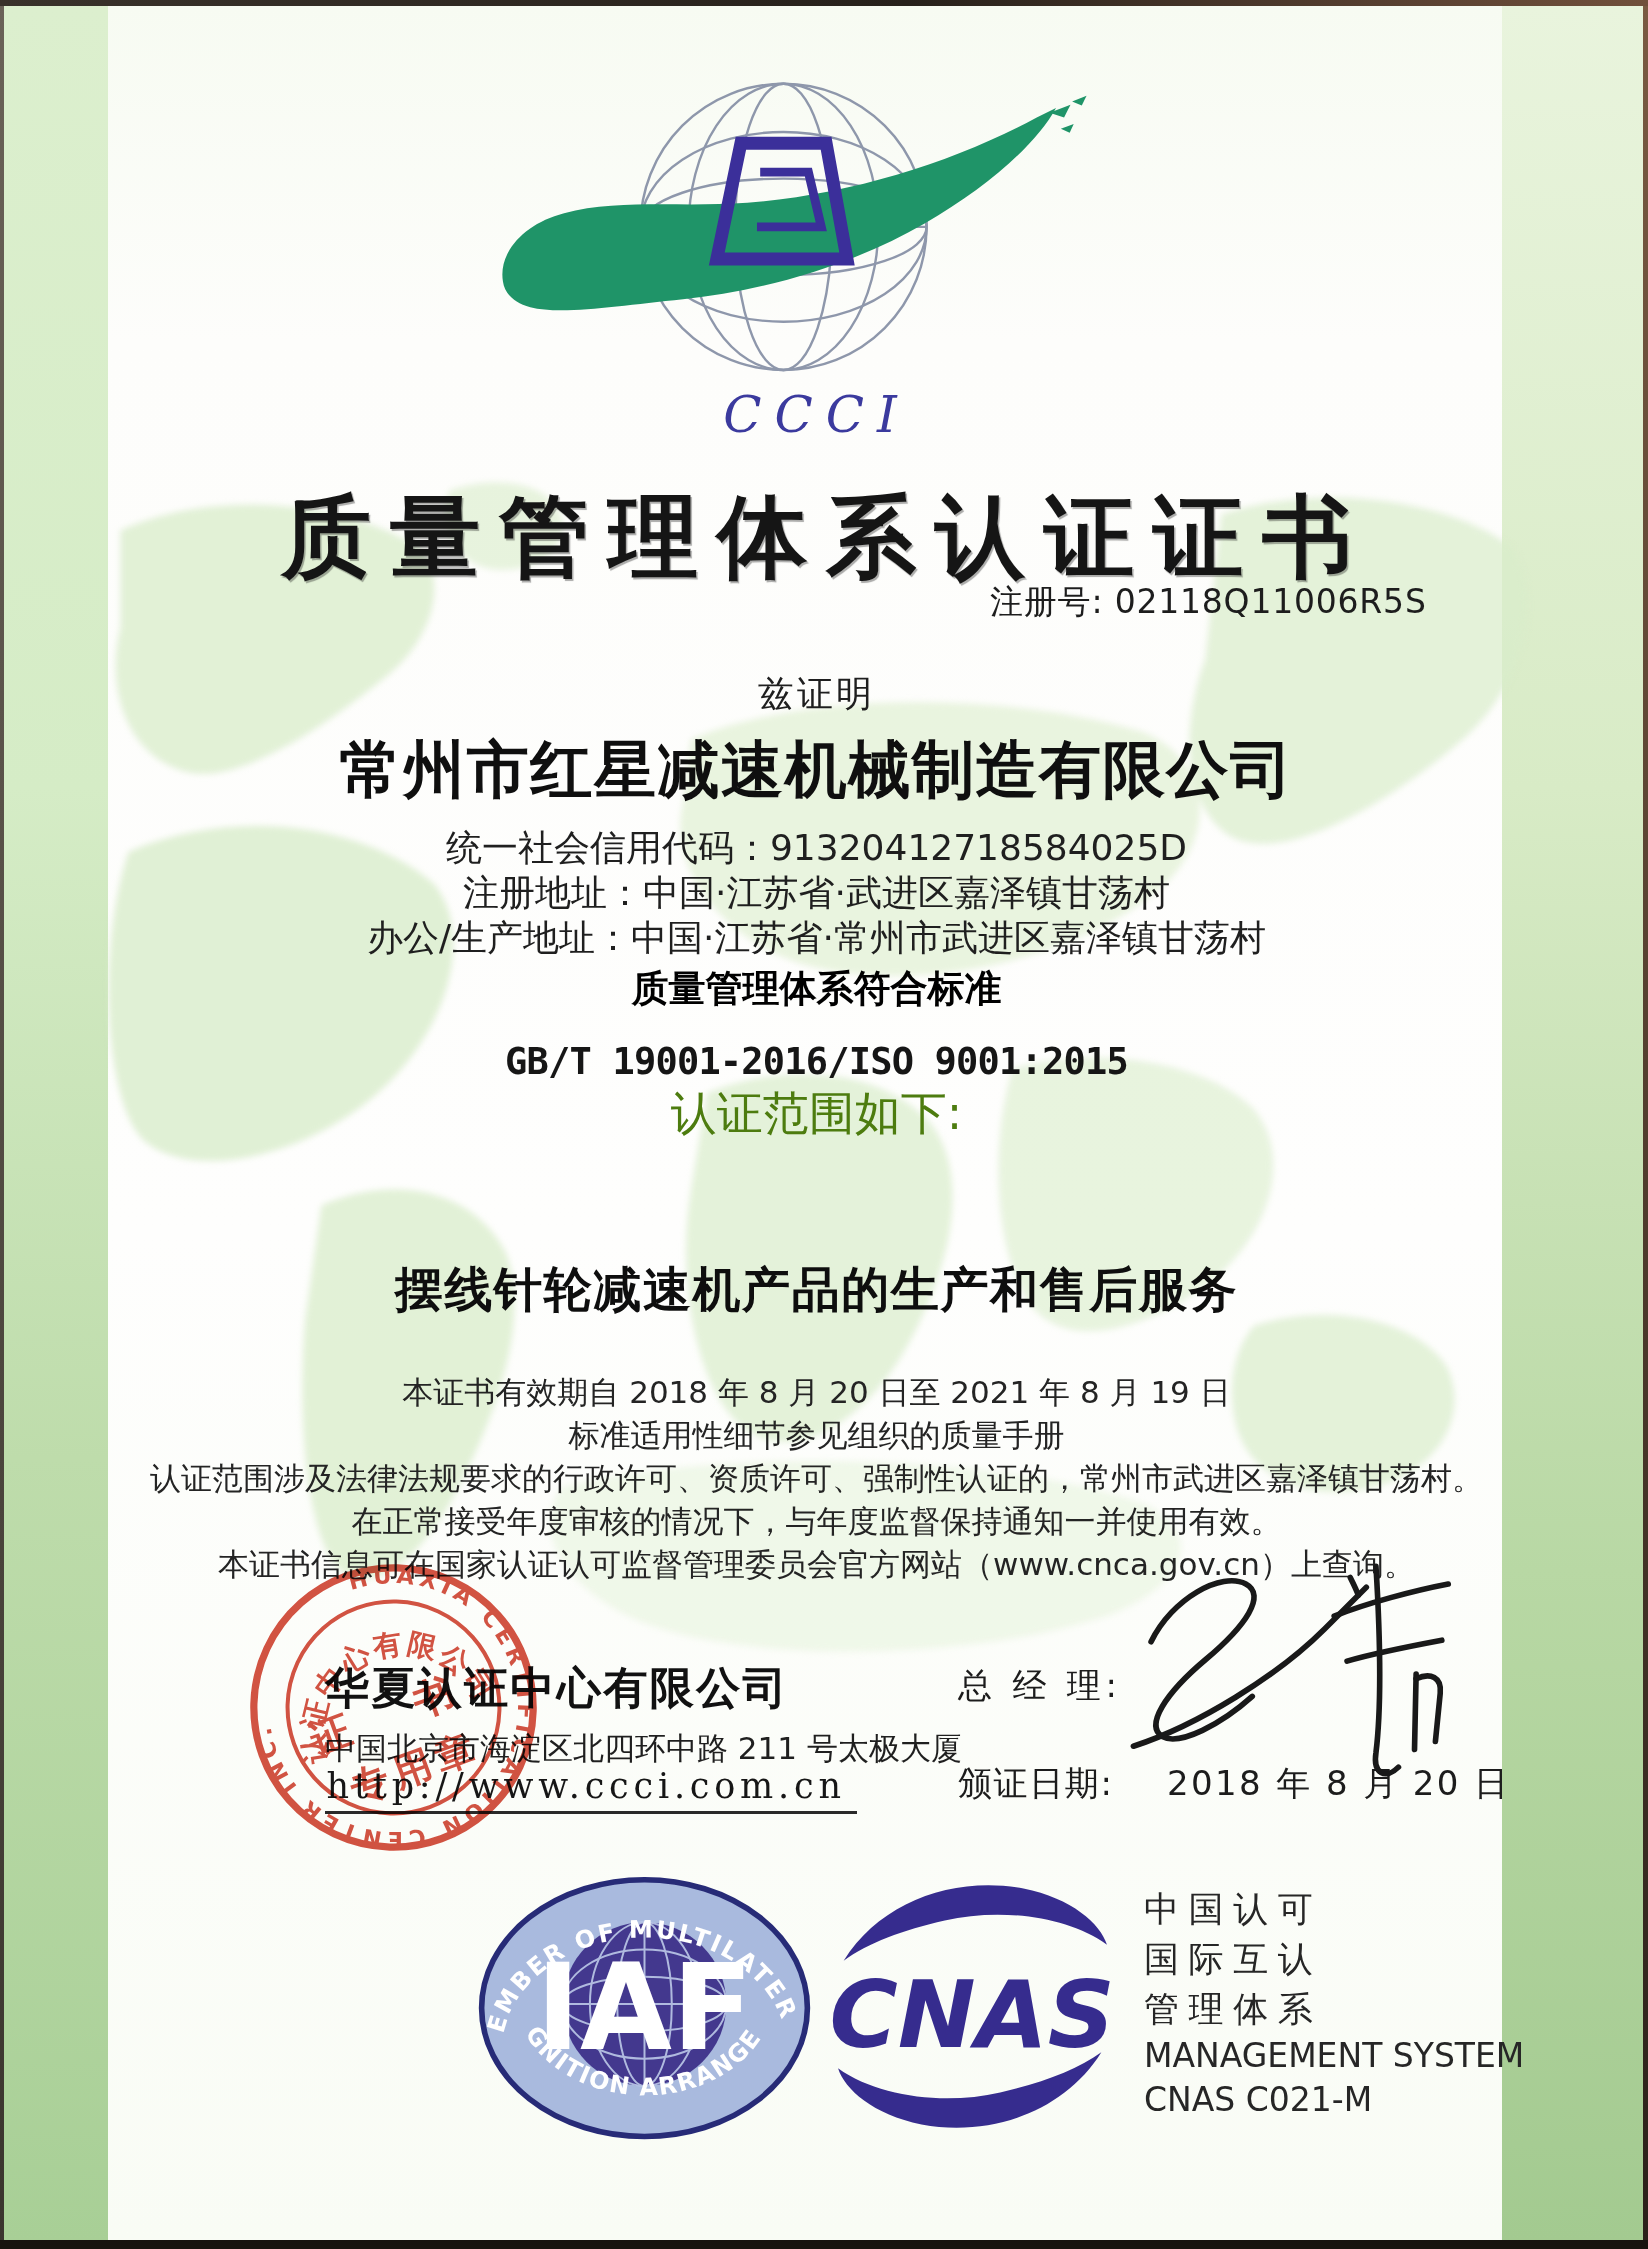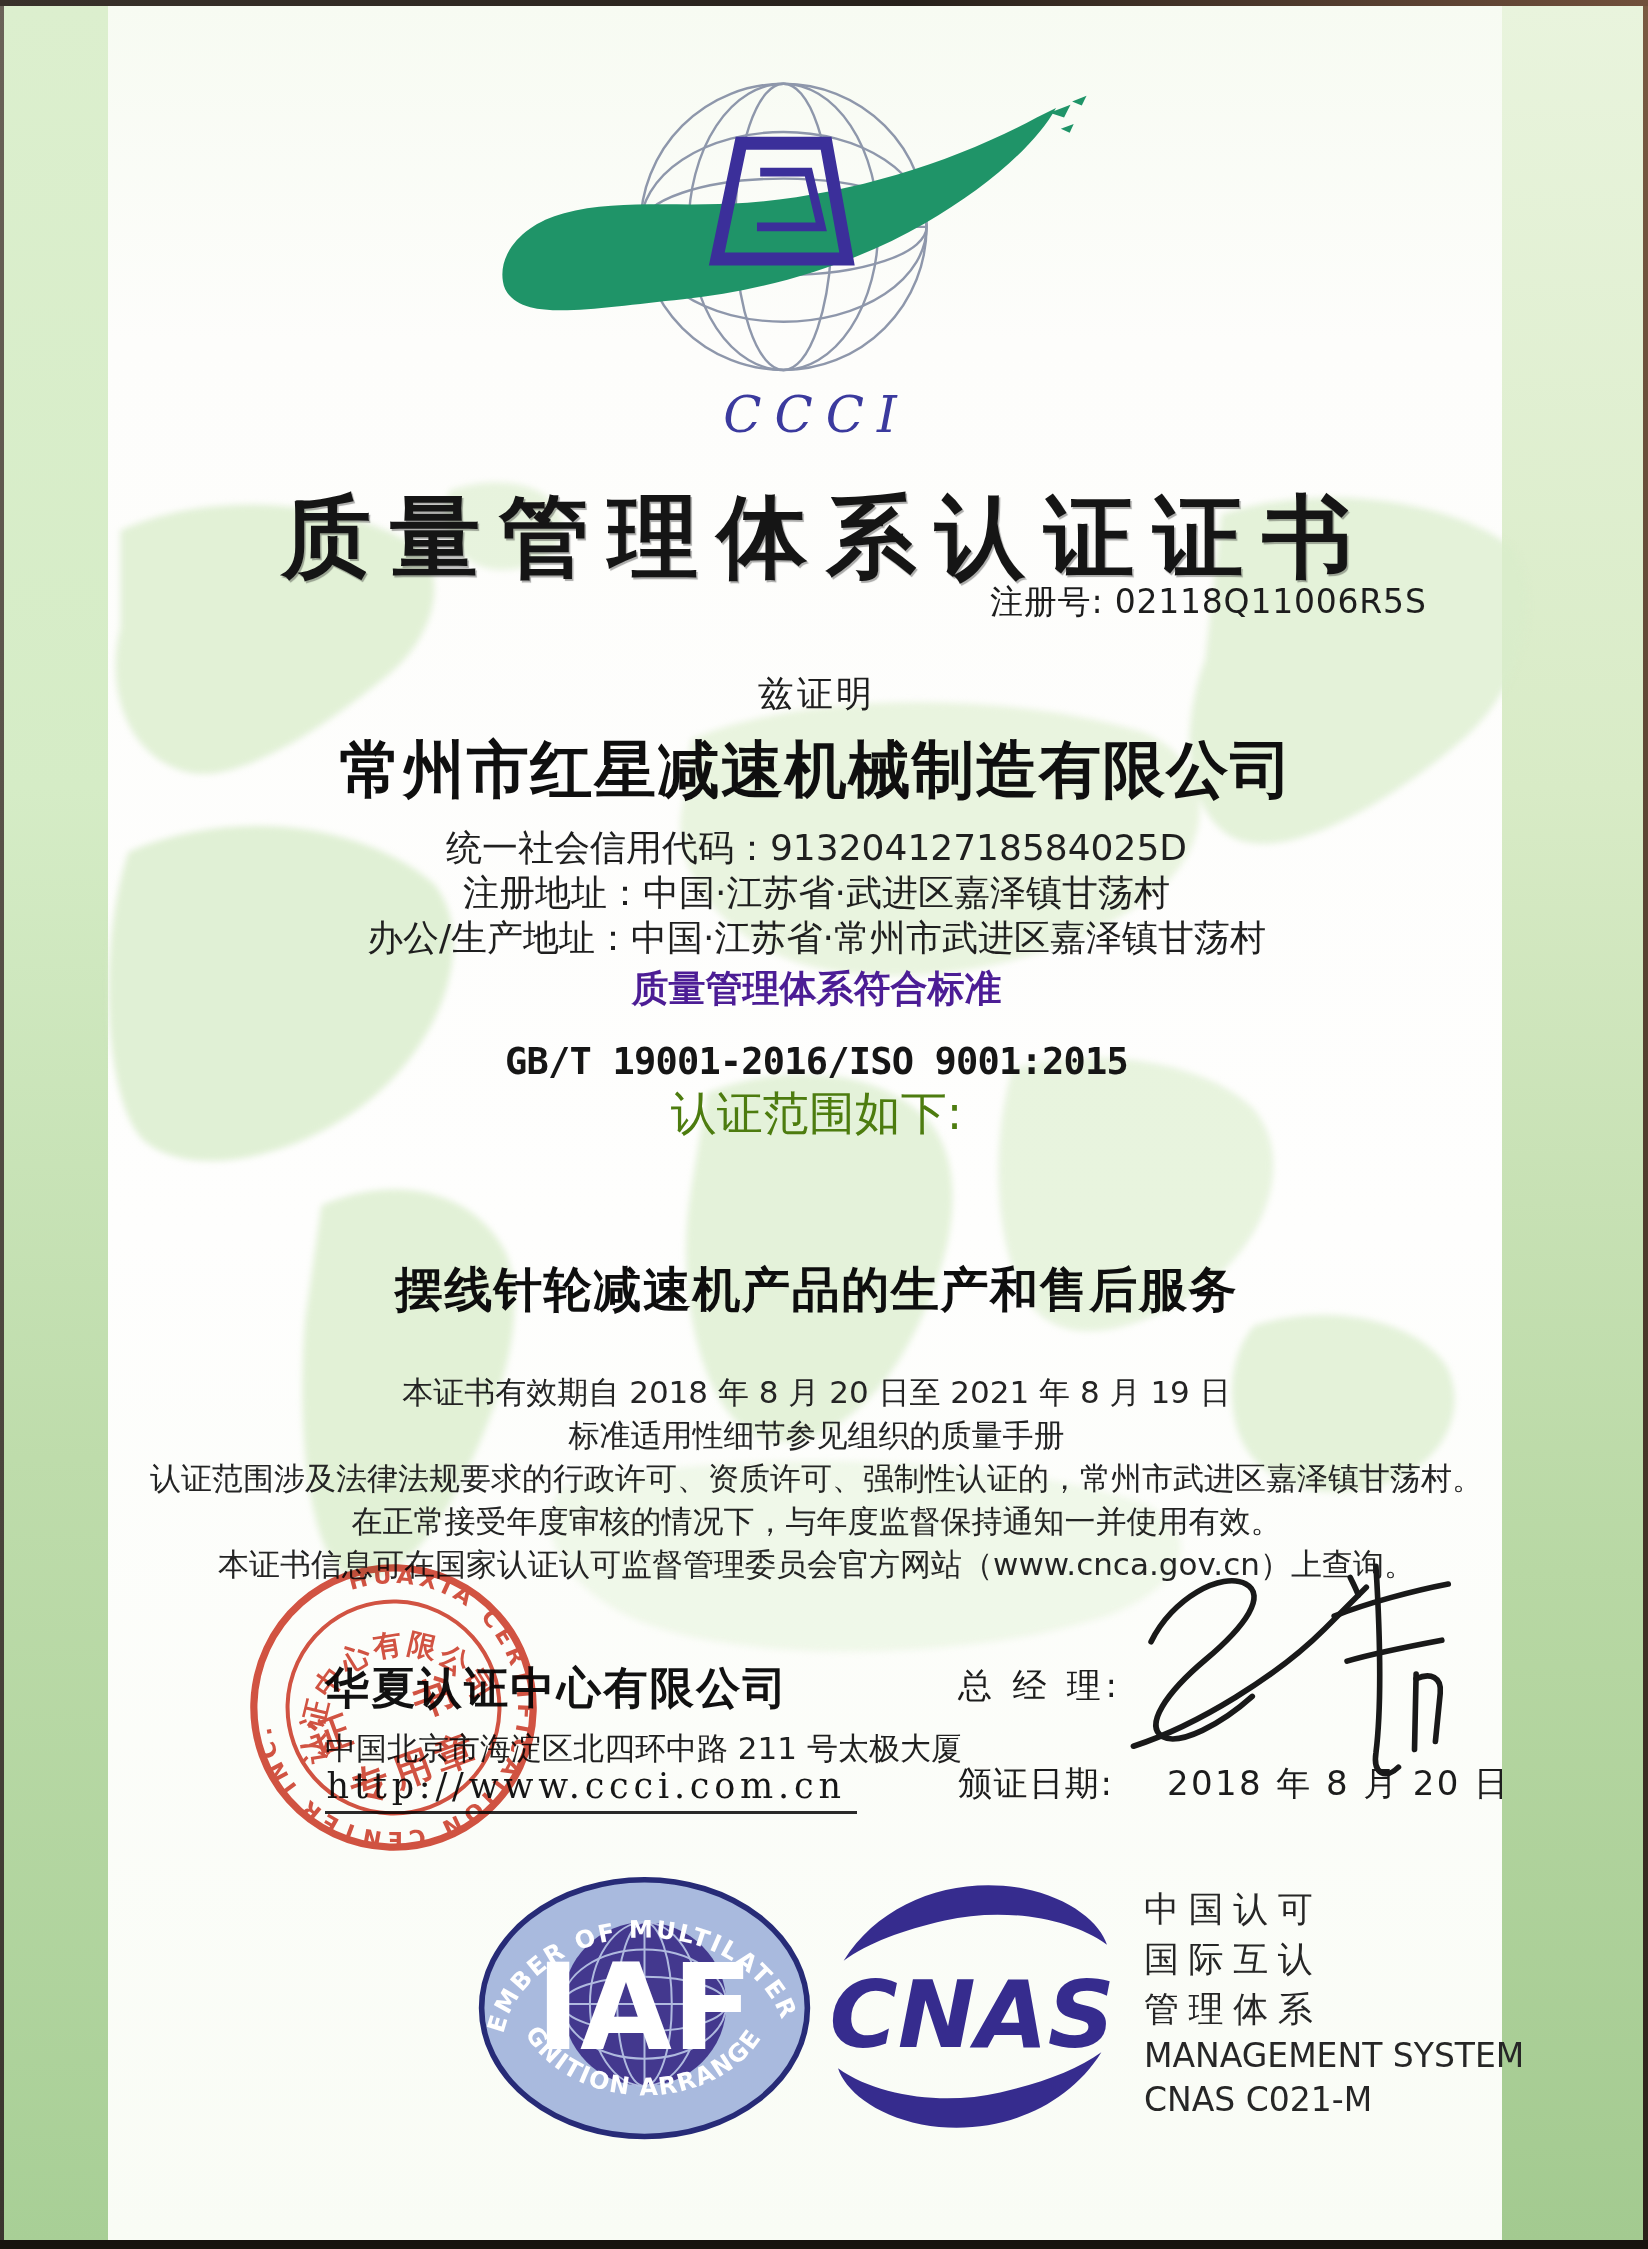--- a/index.html
+++ b/index.html
@@ -27,21 +27,21 @@
              font-weight:normal;font-size:50px;letter-spacing:13px;color:#3b3a9e;}
   .cert-title{top:477px;font-family:"DejaVu Serif","Liberation Serif",serif;font-weight:bold;
               font-size:90px;letter-spacing:19px;text-indent:19px;color:#151515;
               text-shadow:1.6px 1.6px 0.8px rgba(20,20,20,.35);}
   .regno{position:absolute;left:990px;top:580px;font-size:33px;color:#1d1d1d;z-index:5;letter-spacing:0.8px;}
   .certify-intro{top:670px;font-size:36px;letter-spacing:3.2px;color:#1f1f1f;}
   .company-name{top:728px;font-size:62px;font-weight:bold;letter-spacing:1.6px;color:#0f0f0f;}
   .credit-line{top:824px;font-size:36px;color:#1f1f1f;}
   .addr1{top:869px;font-size:36px;color:#1f1f1f;}
   .addr2{top:914px;font-size:36px;color:#1f1f1f;}
-  .std-head{top:964px;font-size:37px;font-weight:bold;color:#4c1d95;}
+  .std-head{top:964px;font-size:37px;font-weight:bold;color:#000000;}
   .std-code{top:1040px;font-family:"DejaVu Sans Mono","Liberation Mono",monospace;
             font-weight:bold;font-size:37px;letter-spacing:-0.8px;color:#161616;}
   .scope-head{top:1083px;font-size:46px;color:#4d7c0f;}
   .scope-text{top:1258px;font-size:48px;font-weight:bold;letter-spacing:1.6px;color:#0e0e0e;}
   .validity{top:1371px;font-size:31px;line-height:43px;color:#242424;}
   .validity div{white-space:nowrap;}
 
   .issuer-name{position:absolute;left:325px;top:1659px;font-size:44px;font-weight:bold;
                letter-spacing:2.4px;color:#111;z-index:6;}
   .issuer-addr{position:absolute;left:325px;top:1728px;font-size:31px;color:#1f1f1f;z-index:6;}

